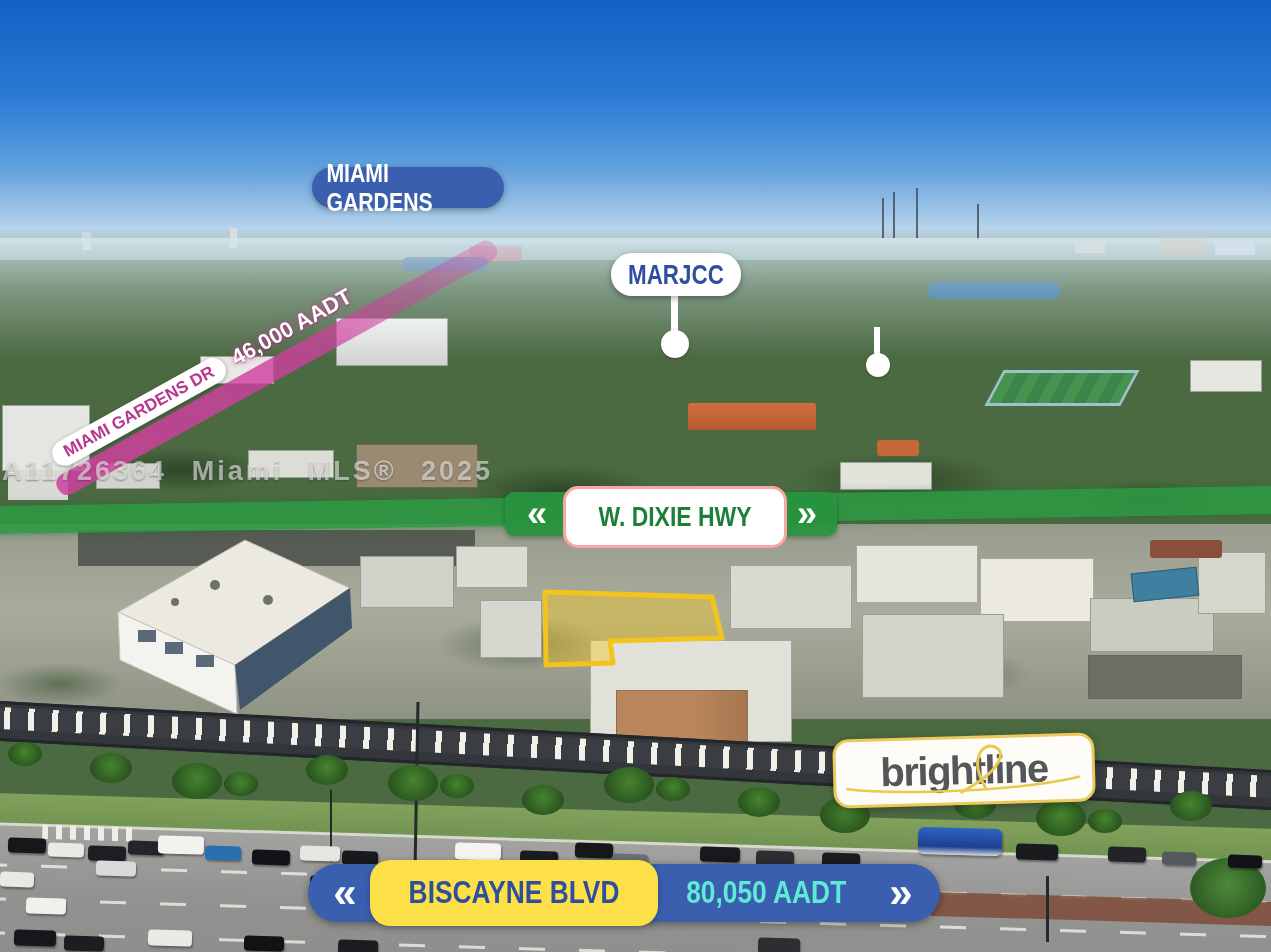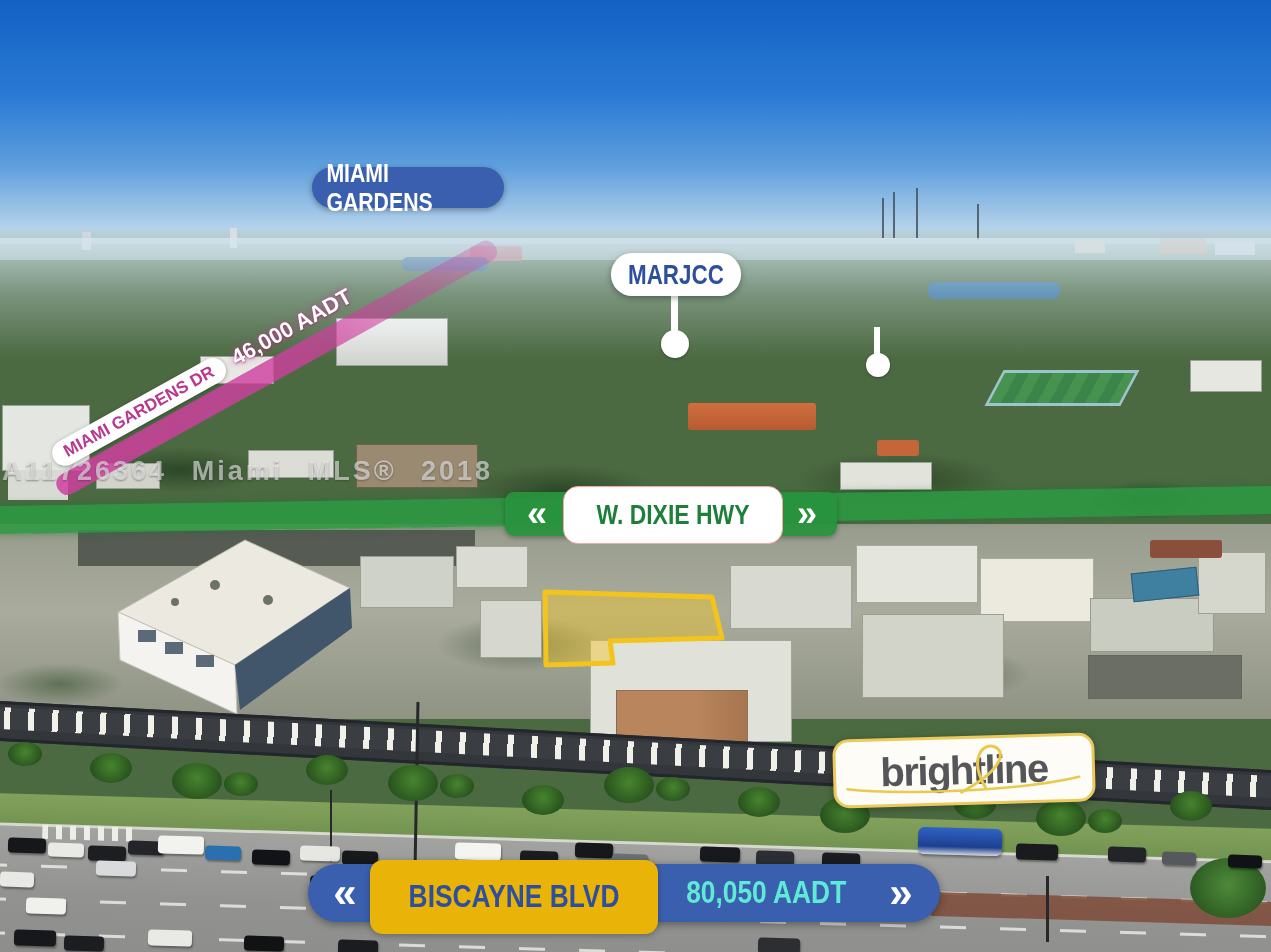--- a/index.html
+++ b/index.html
@@ -80,30 +80,30 @@
   .dot{position:absolute;background:#fff;border-radius:50%;z-index:39;box-shadow:0 1px 3px rgba(0,0,0,.3);}
   .mgdr{left:62px;top:440px;width:330px;height:34px;z-index:41;display:flex;align-items:center;gap:10px;
        transform:rotate(-29deg);transform-origin:0 100%;}
   .mgdr .pill{background:#fff;border-radius:17px;padding:3px 13px;color:#b8378f;font-weight:800;
        font-size:17px;white-space:nowrap;box-shadow:0 1px 4px rgba(0,0,0,.3);}
   .mgdr .aadt{color:#fff;font-weight:800;font-size:22px;white-space:nowrap;
        text-shadow:0 0 6px rgba(200,60,150,.9),0 1px 2px rgba(120,20,80,.6);}
   .dixiewrap{left:505px;top:492px;width:332px;height:44px;z-index:42;
        background:rgba(40,146,62,.95);border-radius:9px;box-shadow:0 2px 5px rgba(0,0,0,.3);}
   .dixiebox{position:absolute;left:58px;top:-6px;width:218px;height:56px;background:#fff;
-       border:1px solid #fca5a5;border-radius:15px;display:flex;align-items:center;justify-content:center;
+       border:3px solid #fca5a5;border-radius:15px;display:flex;align-items:center;justify-content:center;
        color:#1d7f39;font-weight:800;font-size:27px;}
   .chev{color:#fff;font-weight:800;font-size:36px;line-height:1;display:flex;align-items:center;justify-content:center;}
   .bline{left:833px;top:736px;width:256px;height:63px;z-index:40;background:#fdfcf6;
        border:3px solid #ecc95c;border-radius:16px;transform:rotate(-1.6deg);
        box-shadow:0 2px 8px rgba(0,0,0,.3);display:flex;align-items:center;justify-content:center;}
   .bline .txt{color:#55565a;font-size:40px;font-weight:700;letter-spacing:-1.5px;z-index:2;}
   .bbar{left:308px;top:864px;width:632px;height:58px;z-index:43;background:#3a5fae;border-radius:29px;
        box-shadow:0 2px 8px rgba(0,0,0,.4);}
-  .bbox{position:absolute;left:62px;top:-4px;width:288px;height:74px;background:#eab308;border-radius:13px;
+  .bbox{position:absolute;left:62px;top:-4px;width:288px;height:66px;background:#fde047;border-radius:20px;
        display:flex;align-items:center;justify-content:center;color:#2d4f9e;font-weight:800;font-size:31px;
        box-shadow:0 2px 6px rgba(0,0,0,.25);}
   .baadt{position:absolute;left:352px;top:0;width:212px;height:58px;display:flex;align-items:center;
        justify-content:center;color:#5eead4;font-weight:800;font-size:31px;}
   .wm{left:2px;top:456px;z-index:38;color:rgba(255,255,255,.55);font-weight:700;font-size:27px;
        letter-spacing:3px;word-spacing:14px;text-shadow:0 1px 2px rgba(50,50,50,.45);white-space:nowrap;}
 </style>
 </head>
 <body>
 
@@ -190,21 +190,21 @@
 
     <div style="position:absolute;left:60px;top:-2px;width:96px;height:14px;background:repeating-linear-gradient(90deg,#eeeee8 0 6px,transparent 6px 14px);"></div>
   </div>
   <div class="abs median"></div>
   <div class="pole" style="left:415px;top:702px;width:3px;height:168px;transform:rotate(1deg);"></div>
   <div class="pole" style="left:330px;top:790px;width:2px;height:72px;"></div>
   <div class="pole" style="left:1046px;top:876px;width:3px;height:66px;"></div>
   <div class="abs" style="left:918px;top:828px;width:84px;height:27px;z-index:14;border-radius:6px;transform:rotate(1.5deg);background:linear-gradient(180deg,#2f63c4 0%,#1d3f8f 70%,#cfd6e0 100%);box-shadow:1px 2px 3px rgba(0,0,0,.4);"></div>
   <div class="palm" style="left:1190px;top:858px;width:76px;height:60px;background:radial-gradient(circle at 50% 45%,#4e8a3a,#2c5a22 75%);z-index:14;"></div>
 
-  <div class="abs wm">A11726364 Miami MLS® 2018</div>
+  <div class="abs wm">A11726364 Miami MLS® 2025</div>
 
   <div class="abs pillblue" style="left:312px;top:167px;width:192px;height:41px;border-radius:21px;font-size:25px;">
     <span class="cond">MIAMI GARDENS</span>
   </div>
 
   <div class="stem" style="left:671px;top:294px;width:7px;height:42px;"></div>
   <div class="dot" style="left:661px;top:330px;width:28px;height:28px;"></div>
   <div class="abs pillwhite" style="left:611px;top:253px;width:130px;height:43px;border-radius:21px;font-size:28px;">
     <span class="cond2">MARJCC</span>
   </div>

